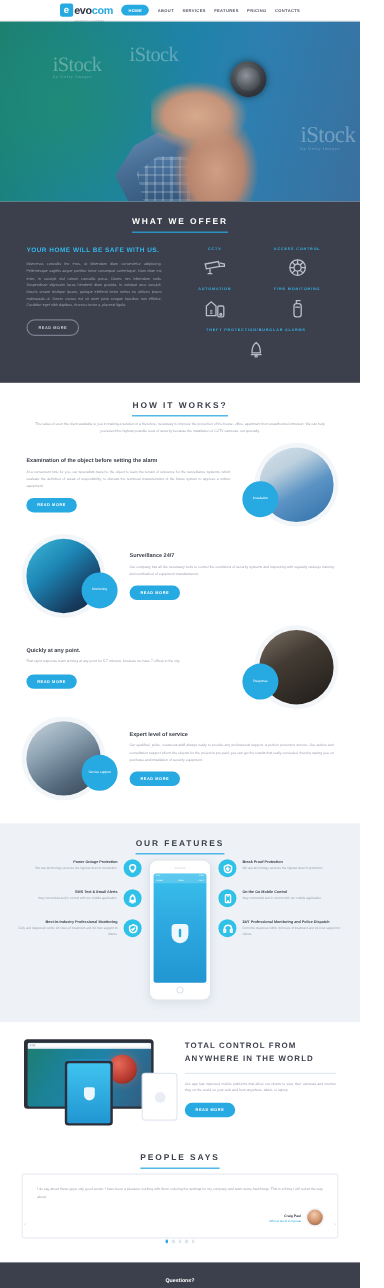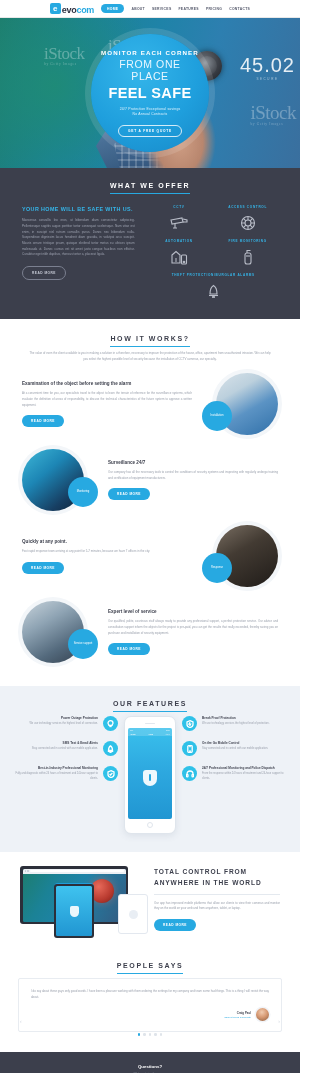--- a/index.html
+++ b/index.html
@@ -274,33 +274,20 @@
       <span class="s1">iStock</span>
     </div>
     <div class="hero-stock" style="right:4px;top:84px;font-size:19px;">
       <span class="s1">iStock</span>
       <span class="hero-sub">by Getty Images</span>
     </div>
     <div class="hero-fig"></div>
     <div class="hero-plaid"></div>
     <div class="hero-hand"></div>
     <div class="hero-watch"></div>
-    <div class="hero-digits">
-      <span>45.02</span>
-      <span class="hero-digits-lbl">SECURE</span>
-    </div>
-    <div class="hero-circle">
-      <div class="hc-l1">MONITOR EACH CORNER</div>
-      <div class="hc-l2">FROM ONE PLACE</div>
-      <div class="hc-l3">FEEL SAFE</div>
-      <div class="hc-l4">
-        <span>24/7 Protection Exceptional savings</span><br><span>No Annual Contracts</span>
-      </div>
-      <div class="hc-btn">GET A FREE QUOTE</div>
-    </div>
   </div>
 
   <div class="offer">
     <div class="sec-title"><span>WHAT WE OFFER</span></div>
     <div class="offer-grid">
       <div class="offer-left">
         <div class="offer-h">YOUR HOME WILL BE SAFE WITH US.</div>
         <div class="offer-p">Maecenas convallis leo eros, ut bibendum diam consectetur adipiscing. Pellentesque sagittis augue porttitor tortor consequat scelerisque. Nam vitae est enim, in suscipit nisl rutrum convallis purus. Donec nec bibendum nulla. Suspendisse dignissim lacus hendrerit diam gravida, in volutpat arcu suscipit. Mauris ornare tristique ipsum, quisque eleifend tortor metus eu ultrices ipsum malesuada ut. Donec cursus est sit amet justo congue faucibus non efficitur. Curabitur eget nibh dapibus, rhoncus tortor a, placerat ligula.</div>
         <div class="btn-outline-light">READ MORE</div>
       </div>

